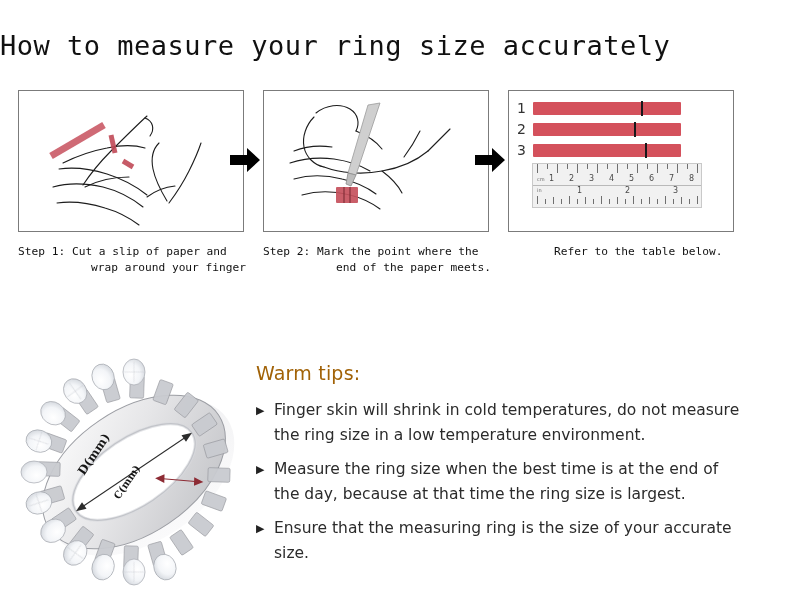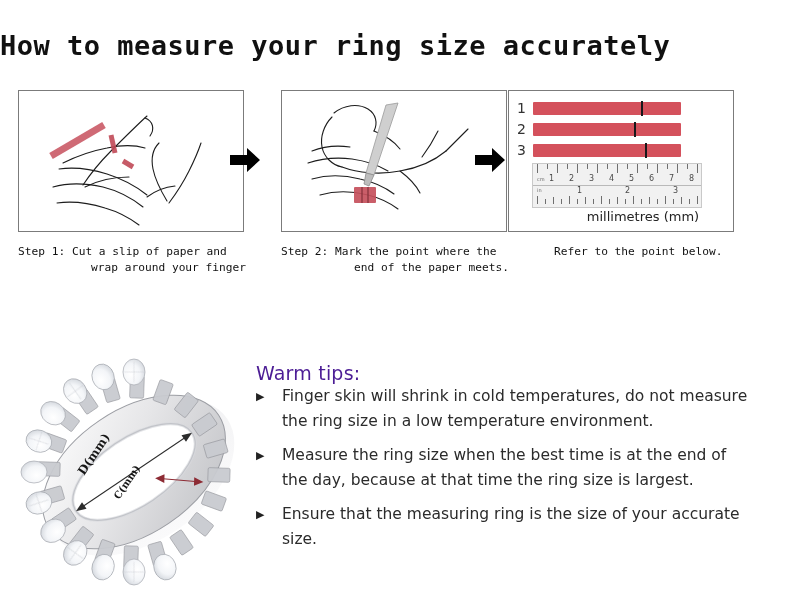--- a/index.html
+++ b/index.html
@@ -18,41 +18,41 @@
 
   
   .page-title {
     position: absolute;
     left: 0;
     top: 30px;
     width: 654px;
     text-align: center;
     font-family: "DejaVu Sans Mono", monospace;
     font-size: 27px;
-    font-weight: 700;
+    font-weight: 400;
     letter-spacing: 0.5px;
     color: #111;
     white-space: nowrap;
   }
 
   
   .steps-row {
     position: absolute;
     left: 0;
     top: 90px;
     width: 789px;
     height: 250px;
   }
   .step-col {
     position: absolute;
     top: 0;
     width: 228px;
   }
   .step-col.c1 { left: 18px; }
-  .step-col.c2 { left: 263px; margin-left: 18px; }
+  .step-col.c2 { left: 263px; }
   .step-col.c3 { left: 508px; }
 
   .panel {
     position: relative;
     width: 226px;
     height: 142px;
     border: 1px solid #7b7b7b;
     background: #fff;
     box-sizing: border-box;
     overflow: hidden;
@@ -177,42 +177,42 @@
   
   .tips-block {
     position: absolute;
     left: 256px;
     top: 362px;
     width: 520px;
   }
   .tips-title {
     font-family: "DejaVu Sans", sans-serif;
     font-size: 19px;
-    color: #4c1d95;
+    color: #a16207;
+    margin-bottom: 14px;
     letter-spacing: 0.2px;
   }
   .tip-item {
     display: flex;
     align-items: flex-start;
     margin-bottom: 9px;
   }
   .tip-marker {
     flex: 0 0 auto;
     width: 18px;
     font-size: 11px;
     line-height: 25px;
     color: #222;
   }
   .tip-text {
     font-family: "DejaVu Sans", sans-serif;
     font-size: 15.5px;
     line-height: 25px;
     color: #2b2b2b;
     max-width: 470px;
-    margin-left: 8px;
   }
 
   
   .ring-wrap {
     position: absolute;
     left: 18px;
     top: 352px;
     width: 232px;
     height: 236px;
   }
@@ -384,25 +384,24 @@
           <span class="rtick" style="left:116px;top:11px; height:7px;"></span>
           <span class="rtick" style="left:124px;top:13px; height:5px;"></span>
           <span class="rtick" style="left:132px;top:10px; height:8px;"></span>
           <span class="rtick" style="left:140px;top:13px; height:5px;"></span>
           <span class="rtick" style="left:148px;top:11px; height:7px;"></span>
           <span class="rtick" style="left:156px;top:13px; height:5px;"></span>
           <span class="rtick" style="left:164px;top:10px; height:8px;"></span>
         </div>
       </div>
 
-      <div class="mm-label">millimetres (mm)</div>
     </div>
 
     <div class="step-caption">
-      <span class="ln ind2">Refer to the point below.</span>
+      <span class="ln ind2">Refer to the table below.</span>
     </div>
   </div>
 </div>
 
 <div class="ring-wrap">
   <svg width="232" height="236" viewBox="0 0 232 236">
     <defs>
       <linearGradient id="metal" x1="0" y1="0" x2="1" y2="1">
         <stop offset="0%" stop-color="#ffffff"></stop>
         <stop offset="45%" stop-color="#e6e6e8"></stop>

